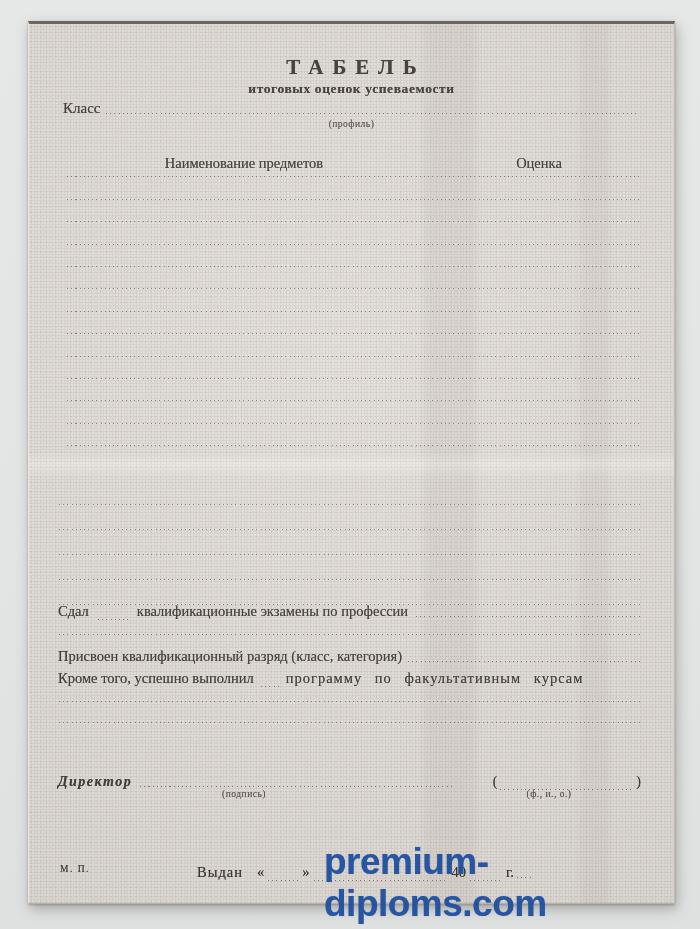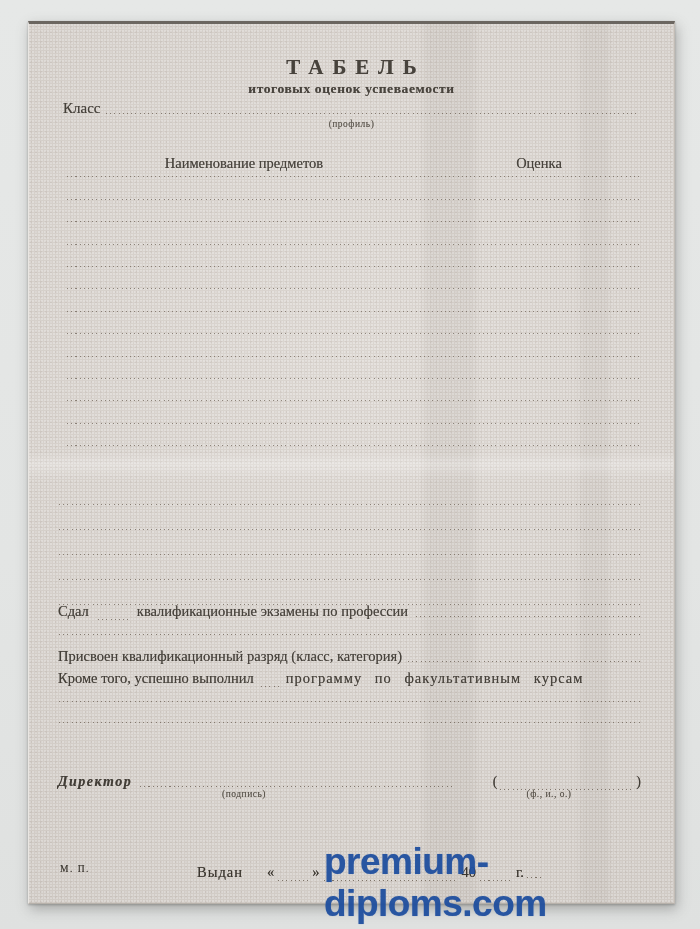--- a/index.html
+++ b/index.html
@@ -71,21 +71,21 @@
   .dir-leader{flex:0 0 312px;margin-left:8px;}
   .dir-spacer{flex:1;}
   .paren{font-size:14px;}
   .paren-leader{flex:0 0 133px;margin:0 3px;}
   .hint{position:absolute;top:765px;font-size:9.5px;letter-spacing:.5px;text-align:center;}
   .hint-sign{left:130px;width:170px;}
   .hint-name{left:450px;width:140px;}
 
   .stamp{position:absolute;left:31px;top:840px;font-size:9.5px;letter-spacing:1.5px;}
   .issued-row{position:absolute;left:168px;top:840px;display:flex;align-items:baseline;font-size:14.5px;z-index:2;}
-  .issued-label{margin-right:24px;letter-spacing:1px;}
+  .issued-label{margin-right:14px;letter-spacing:1px;}
   .issued-row .l1{flex:0 0 30px;margin:0 4px;}
   .issued-row .l2{flex:0 0 134px;margin:0 4px;}
   .issued-row .l3{flex:0 0 32px;margin:0 4px;}
   .issued-row .l4{flex:0 0 16px;margin-left:3px;}
 
   .watermark{position:absolute;left:295px;top:809px;z-index:3;
          font-family:"Liberation Sans","DejaVu Sans",sans-serif;
          font-size:37px;font-weight:700;letter-spacing:-.5px;
          color:#1f4f9f;text-shadow:0 0 1px rgba(31,79,159,.55);opacity:.95;margin-top:8px;}
 </style>

